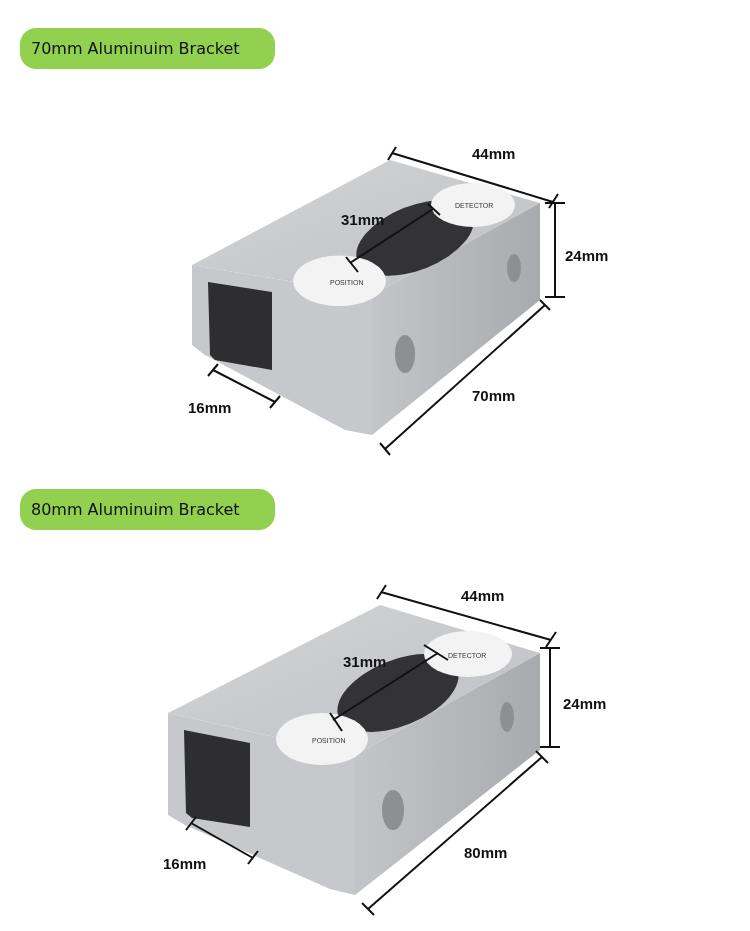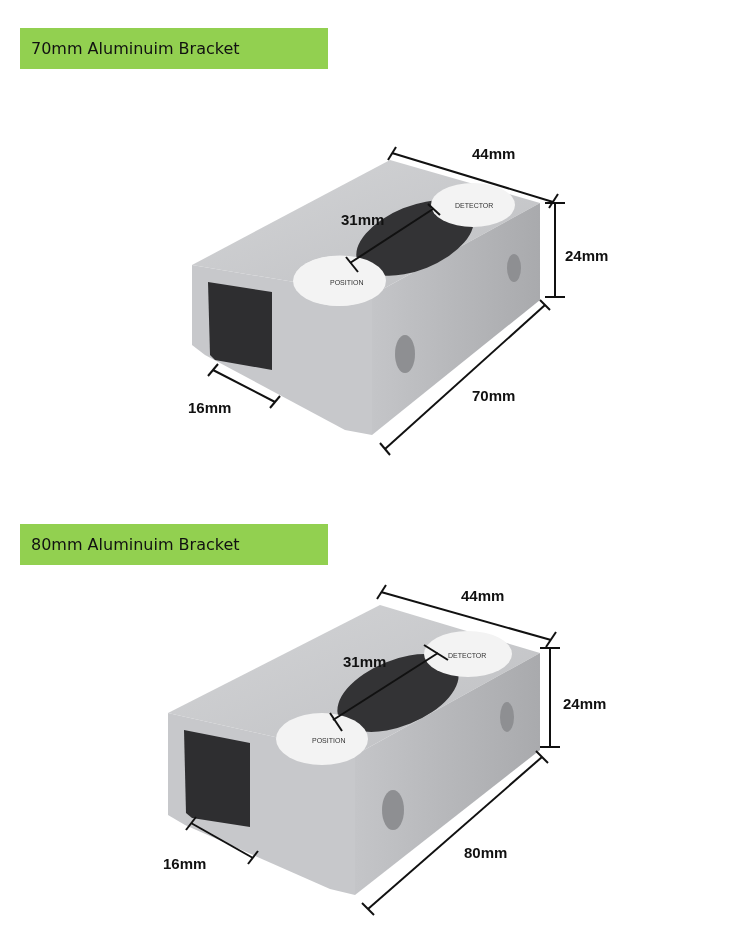--- a/index.html
+++ b/index.html
@@ -1,19 +1,19 @@
 <!DOCTYPE html>
 <html><head>
 <meta charset="utf-8">
 <style>
   html, body { margin: 0; padding: 0; background: #ffffff; }
   body { width: 750px; height: 931px; position: relative; overflow: hidden; font-family: "DejaVu Sans", sans-serif; }
   .tag {
-    position: absolute; left: 20px; width: 308px; height: 41px;
-    background: #92d050; border-radius: 0;
+    position: absolute; left: 20px; width: 255px; height: 41px;
+    background: #92d050; border-radius: 16px;
     display: flex; align-items: center;
     box-sizing: border-box; padding-left: 11px;
     font-family: "DejaVu Sans", sans-serif; font-size: 16px; color: #111;
   }
   .figure { position: absolute; left: 0; width: 750px; }
   .dim { font-family: "Liberation Sans", sans-serif; font-weight: bold; font-size: 15px; fill: #111; }
 </style>
 </head>
 <body>
 
@@ -69,21 +69,21 @@
       <line x1="346" y1="127" x2="358" y2="142"></line>
       <line x1="428" y1="74" x2="440" y2="85"></line>
   </g>
   <text class="dim" x="472" y="29">44mm</text>
   <text class="dim" x="341" y="95">31mm</text>
   <text class="dim" x="565" y="131">24mm</text>
   <text class="dim" x="472" y="271">70mm</text>
   <text class="dim" x="188" y="283">16mm</text>
 </svg>
 
-<div class="tag" style="top:489px;margin-top:35px;">
+<div class="tag" style="top:489px;">
   <span>80mm Aluminuim Bracket</span>
 </div>
 
 <svg class="figure" style="top:575px;" width="750" height="350">
   <polygon points="168,138 380,30 540,78 355,180" fill="url(#topg)"></polygon>
   <polygon points="168,138 355,180 355,320 330,314 185,250 168,240" fill="#c7c8cb"></polygon>
   <polygon points="355,180 540,78 540,175 355,320" fill="url(#sideg)"></polygon>
   <polygon points="184,155 250,168 250,252 192,243 186,238" fill="#2e2e30"></polygon>
   <ellipse cx="398" cy="118" rx="64" ry="33" transform="rotate(-22 398 118)" fill="#333335"></ellipse>
   <ellipse cx="322" cy="164" rx="46" ry="26" fill="#f3f3f3"></ellipse>

